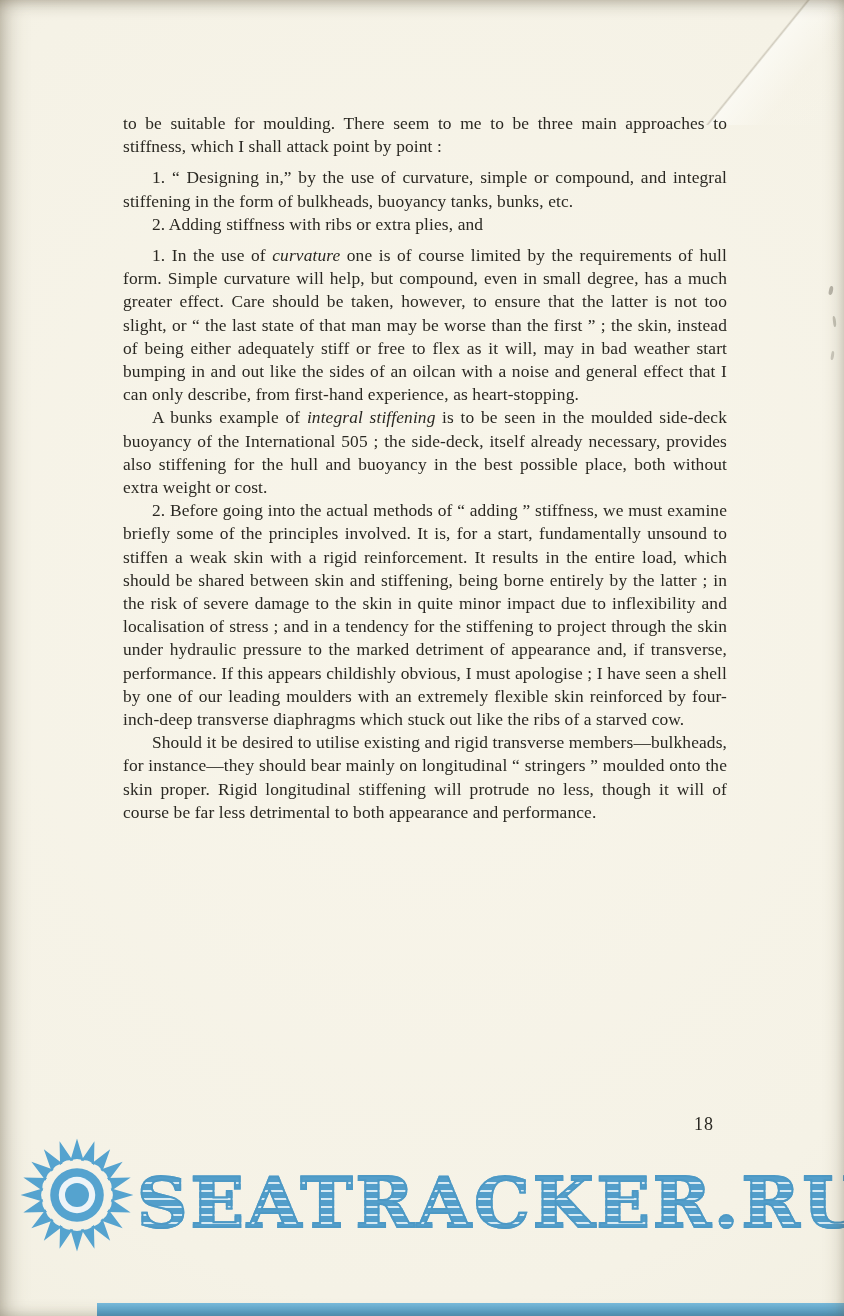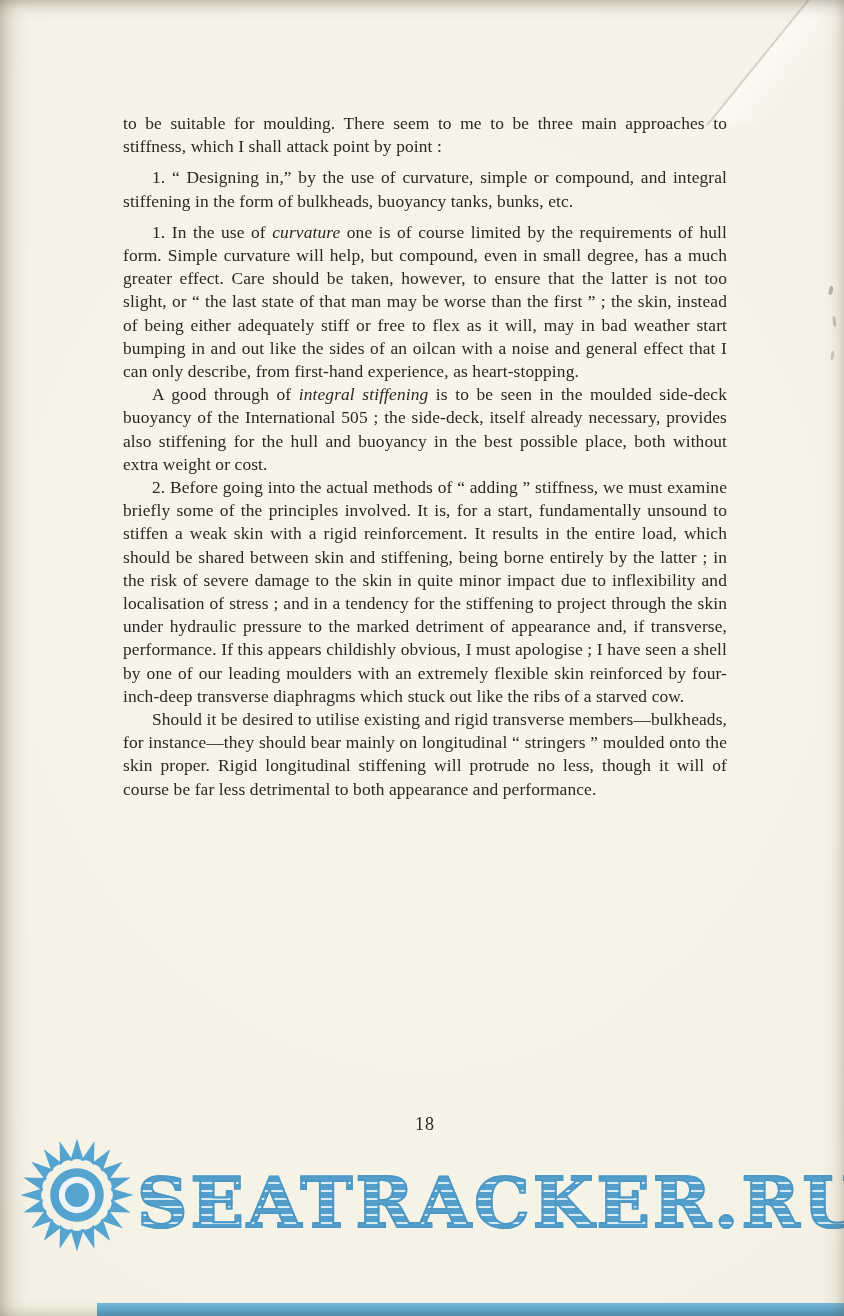--- a/index.html
+++ b/index.html
@@ -47,22 +47,22 @@
     font-size:17.4px; line-height:23.2px;
     text-align:justify; text-justify:inter-word;
     letter-spacing:.12px;
   }
   .para{ margin:0; }
   .para.indent{ text-indent:29px;font-family:Liberation Serif, serif; }
   .para.space{ margin-top:8px; }
   .em{ font-style:italic; }
 
   .page-number{
-    position:absolute; top:1114px; left:123px; width:604px;
-    text-align:center; font-size:18px; color:#2a2822; letter-spacing:1px;
+    position:absolute; top:1114px; left:110px; width:604px;
+    text-align:right; font-size:18px; color:#2a2822; letter-spacing:1px;
   }
 
   .watermark{ position:absolute; left:0; top:1104px; width:844px; height:166px; pointer-events:none; }
   .sun{
     position:absolute; left:20px; top:34px; width:114px; height:114px;
     opacity:.95;
   }
   .wm-text{
     position:absolute; left:137px; top:64px;
     font-family:"DejaVu Serif", serif;
@@ -89,22 +89,23 @@
 <div class="scan-root">
 
   <div class="corner-fold"></div>
   <div class="edge-mark m1"></div>
   <div class="edge-mark m2"></div>
   <div class="edge-mark m3"></div>
 
   <main class="text-block" id="paragraphs">
       <p class="para"><span class="">to be suitable for moulding.  There seem to me to be three main approaches to stiffness, which I shall attack point by point :</span></p>
       <p class="para indent space"><span class="">1.  “ Designing in,” by the use of curvature, simple or compound, and integral stiffening in the form of bulkheads, buoyancy tanks, bunks, etc.</span></p>
+      <p class="para indent"><span class="">2.  Adding stiffness with ribs or extra plies, and</span></p>
       <p class="para indent space"><span class="">1.  In the use of </span><span class="em">curvature</span><span class=""> one is of course limited by the requirements of hull form.  Simple curvature will help, but compound, even in small degree, has a much greater effect.  Care should be taken, however, to ensure that the latter is not too slight, or “ the last state of that man may be worse than the first ” ;  the skin, instead of being either adequately stiff or free to flex as it will, may in bad weather start bumping in and out like the sides of an oilcan with a noise and general effect that I can only describe, from first-hand experience, as heart-stopping.</span></p>
-      <p class="para indent"><span class="">A good through of </span><span class="em">integral stiffening</span><span class=""> is to be seen in the moulded side-deck buoyancy of the International 505 ;  the side-deck, itself already necessary, provides also stiffening for the hull and buoyancy in the best possible place, both without extra weight or cost.</span></p>
+      <p class="para indent"><span class="">A bunks example of </span><span class="em">integral stiffening</span><span class=""> is to be seen in the moulded side-deck buoyancy of the International 505 ;  the side-deck, itself already necessary, provides also stiffening for the hull and buoyancy in the best possible place, both without extra weight or cost.</span></p>
       <p class="para indent"><span class="">2.  Before going into the actual methods of “ adding ” stiffness, we must examine briefly some of the principles involved.  It is, for a start, fundamentally unsound to stiffen a weak skin with a rigid reinforcement.  It results in the entire load, which should be shared between skin and stiffening, being borne entirely by the latter ;  in the risk of severe damage to the skin in quite minor impact due to inflexibility and localisation of stress ;  and in a tendency for the stiffening to project through the skin under hydraulic pressure to the marked detriment of appearance and, if transverse, performance.  If this appears childishly obvious, I must apologise ;  I have seen a shell by one of our leading moulders with an extremely flexible skin reinforced by four-inch-deep transverse diaphragms which stuck out like the ribs of a starved cow.</span></p>
       <p class="para indent"><span class="">Should it be desired to utilise existing and rigid transverse members—bulkheads, for instance—they should bear mainly on longitudinal “ stringers ” moulded onto the skin proper.  Rigid longitudinal stiffening will protrude no less, though it will of course be far less detrimental to both appearance and performance.</span></p>
     </main>
 
   <div class="page-number">18</div>
 
   <div class="watermark">
     <svg class="sun" viewBox="0 0 100 100" aria-hidden="true">
       <defs>
         <path id="ray" d="M50 0.5 L44 20.5 Q50 16.5 56 20.5 Z"></path>

